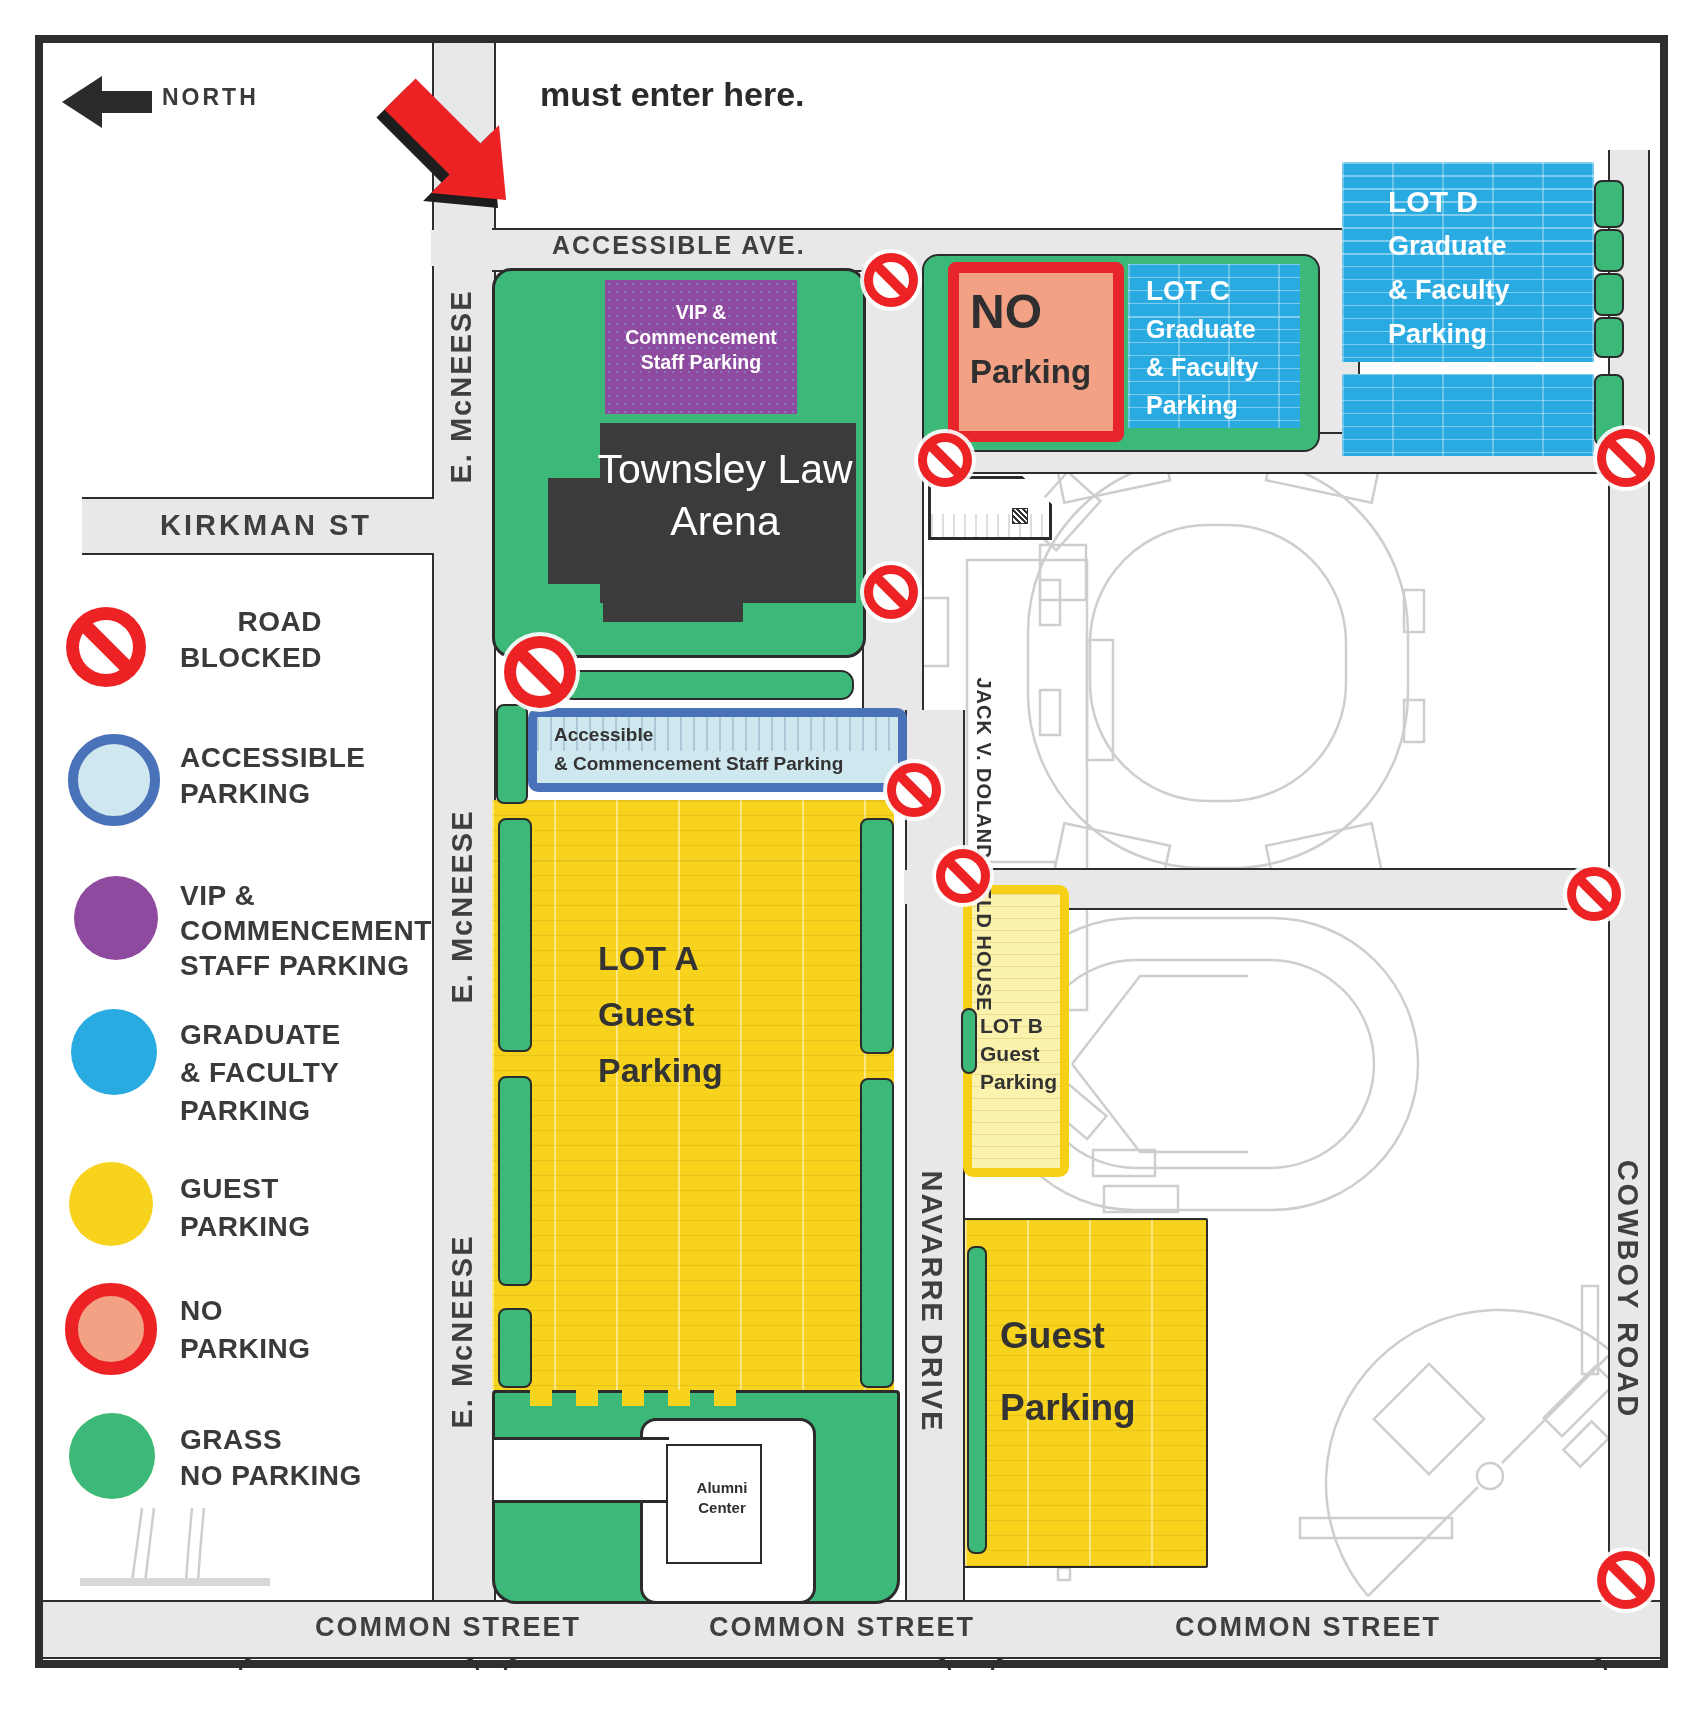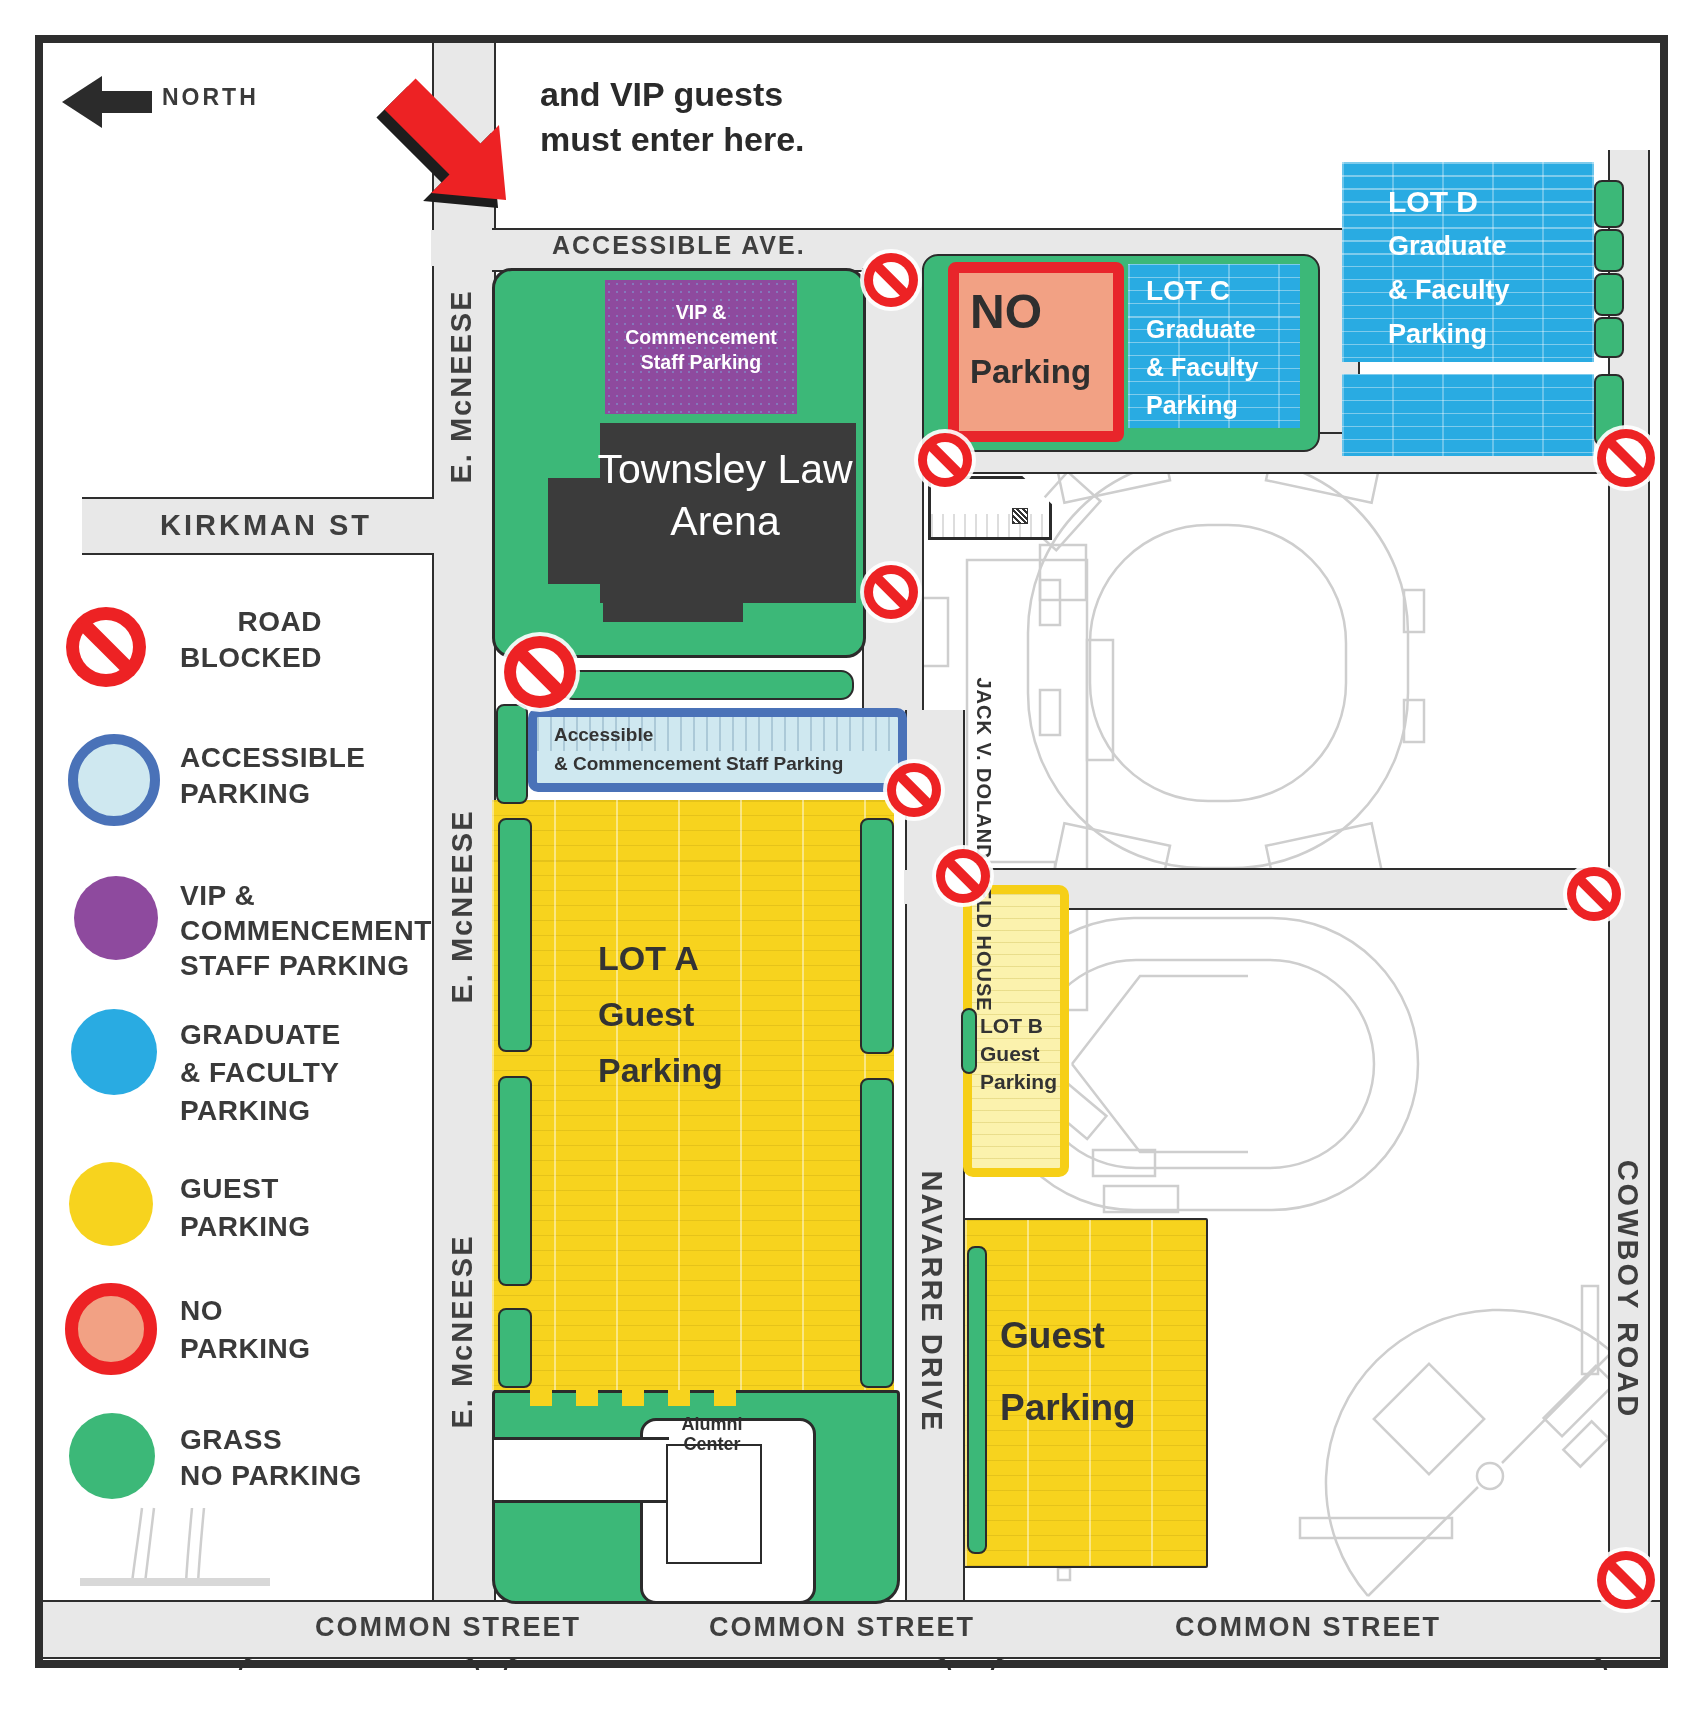--- a/index.html
+++ b/index.html
@@ -216,21 +216,20 @@
 <svg class="deco" width="1700" height="1711" viewBox="0 0 1700 1711" style="z-index:5;">
   <g transform="translate(392,102) rotate(45)">
     <polygon points="0,-22 92,-22 92,-48 150,0 92,48 92,22 0,22" fill="#1d1d1d"></polygon>
   </g>
   <g transform="translate(400,94) rotate(45)">
     <polygon points="0,-22 92,-22 92,-48 150,0 92,48 92,22 0,22" fill="#ed2224"></polygon>
   </g>
 </svg>
 
 <div class="lbl" style="left:540px;top:72px;font-size:34px;font-weight:700;line-height:45px;color:#2a2a2a;">
-  <div>and VIP guests</div>
   <div>must enter here.</div>
 </div>
 
 <div class="lbl street" style="left:552px;top:231px;font-size:25px;letter-spacing:2px;">ACCESSIBLE AVE.</div>
 <div class="lbl street" style="left:160px;top:509px;font-size:29px;">KIRKMAN ST</div>
 <div class="lbl street rotm90 ctr" style="left:341px;top:370px;width:240px;font-size:29px;font-weight:700;letter-spacing:2px;">E. McNEESE</div>
 <div class="lbl street rotm90 ctr" style="left:342px;top:890px;width:240px;font-size:29px;font-weight:700;letter-spacing:2px;">E. McNEESE</div>
 <div class="lbl street rotm90 ctr" style="left:342px;top:1315px;width:240px;font-size:29px;font-weight:700;letter-spacing:2px;">E. McNEESE</div>
 <div class="lbl street rot90 ctr" style="left:766px;top:1285px;width:330px;font-size:29px;font-weight:700;letter-spacing:2px;">NAVARRE DRIVE</div>
 <div class="lbl street rot90 ctr" style="left:1472px;top:1273px;width:310px;font-size:29px;font-weight:600;">COWBOY ROAD</div>
@@ -284,21 +283,21 @@
   <div>LOT B</div>
   <div>Guest</div>
   <div>Parking</div>
 </div>
 
 <div class="lbl" style="left:1000px;top:1300px;z-index:5;color:#333;font-weight:700;font-size:37px;line-height:72px;">
   <div>Guest</div>
   <div>Parking</div>
 </div>
 
-<div class="lbl ctr" style="left:666px;top:1414px;width:92px;z-index:6;color:#2f2f2f;font-weight:700;font-size:18px;line-height:20px;">
+<div class="lbl ctr" style="left:666px;top:1478px;width:92px;z-index:6;color:#2f2f2f;font-weight:700;font-size:15px;line-height:20px;padding-left:10px;">
   <div>Alumni</div>
   <div>Center</div>
 </div>
 
 <div class="nosym nohalo" style="left:66px;top:607px;width:80px;height:80px;"></div>
 <div class="legend-text" style="top:604px;text-align:right;">
   <div>ROAD</div>
   <div>BLOCKED</div>
 </div>
 

